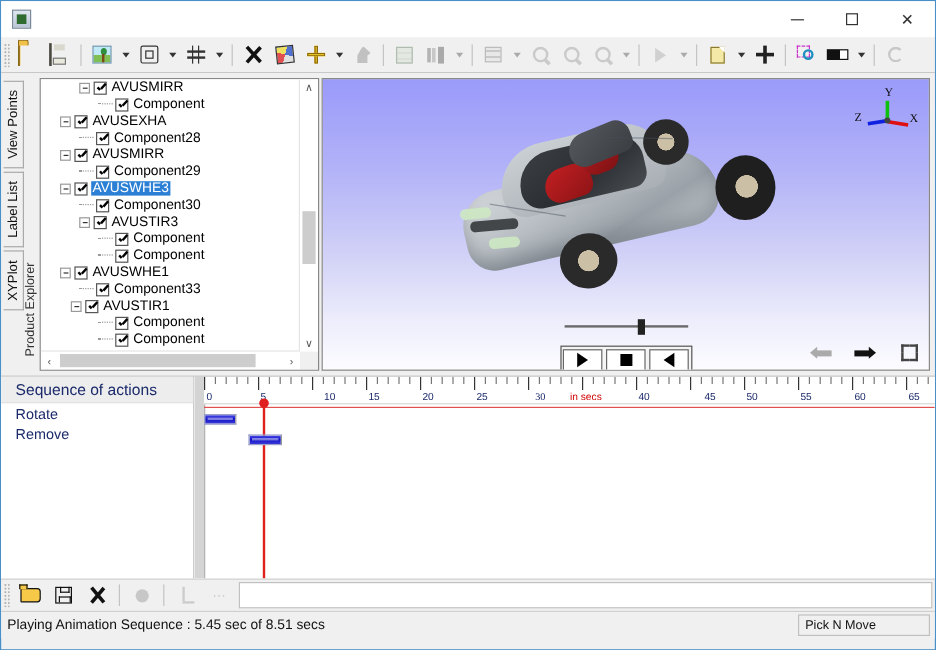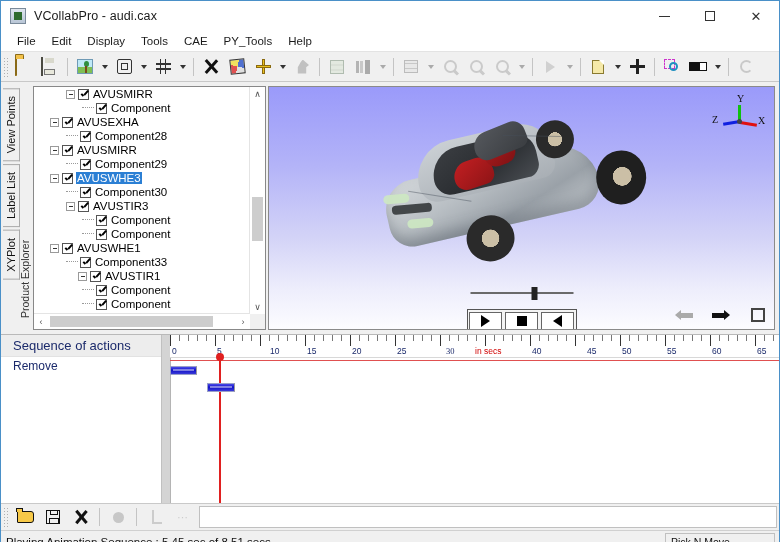--- a/index.html
+++ b/index.html
@@ -239,43 +239,33 @@
 </style>
 </head>
 <body>
 
 <div class="app">
 
   <div class="titlebar">
     <div class="title-icon">
         <i></i>
       </div>
-    <div class="title-text">VCollabPro - audi.cax</div>
     <div class="wincontrols">
       <div class="wbtn">
           <span class="gl-min"></span>
         </div>
       <div class="wbtn">
           <span class="gl-max"></span>
         </div>
       <div class="wbtn close">
           <span>✕</span>
         </div>
     </div>
   </div>
 
-  <div class="menubar">
-    <div class="menu-item">File</div>
-    <div class="menu-item">Edit</div>
-    <div class="menu-item">Display</div>
-    <div class="menu-item">Tools</div>
-    <div class="menu-item">CAE</div>
-    <div class="menu-item">PY_Tools</div>
-    <div class="menu-item">Help</div>
-  </div>
 
   <div class="toolbar">
     <div class="grip"></div>
 
     <div class="tb">
         <span class="ic"><span class="folder-open"></span></span>
       </div>
     <div class="tb">
         <span class="ic"><span class="floppy"></span></span>
       </div>
@@ -456,21 +446,21 @@
             <div class="tr" style="padding-left: 16px;">
               <span class="expander"></span>
               <span class="cb"></span>
               <span class="lbl">AVUSWHE1</span>
             </div>
             <div class="tr" style="padding-left: 32px;">
               <span class="dots"></span>
               <span class="cb"></span>
               <span class="lbl">Component33</span>
             </div>
-            <div class="tr" style="padding-left: 44px;">
+            <div class="tr" style="padding-left: 25px;">
               <span class="expander"></span>
               <span class="cb"></span>
               <span class="lbl">AVUSTIR1</span>
             </div>
             <div class="tr" style="padding-left: 48px;">
               <span class="dots"></span>
               <span class="cb"></span>
               <span class="lbl">Component</span>
             </div>
             <div class="tr" style="padding-left: 48px;">
@@ -558,20 +548,21 @@
               <i></i>
             </span>
           </div>
       </div>
     </div>
   </div>
 
   <div class="seqpanel">
     <div class="seqleft">
       <div class="seqhead">Sequence of actions</div>
+      <div class="seqrow">Rotate</div>
       <div class="seqrow">Remove</div>
     </div>
     <div class="seqright">
       <div class="gutter"></div>
       <div class="ruler" id="rulerEl">
           <div class="tick maj" style="left: 0px;"></div>
           <div class="tlab" style="left: 2px;">0</div>
           <div class="tick min" style="left: 9px;"></div>
           <div class="tick min" style="left: 18px;"></div>
           <div class="tick min" style="left: 27px;"></div>

